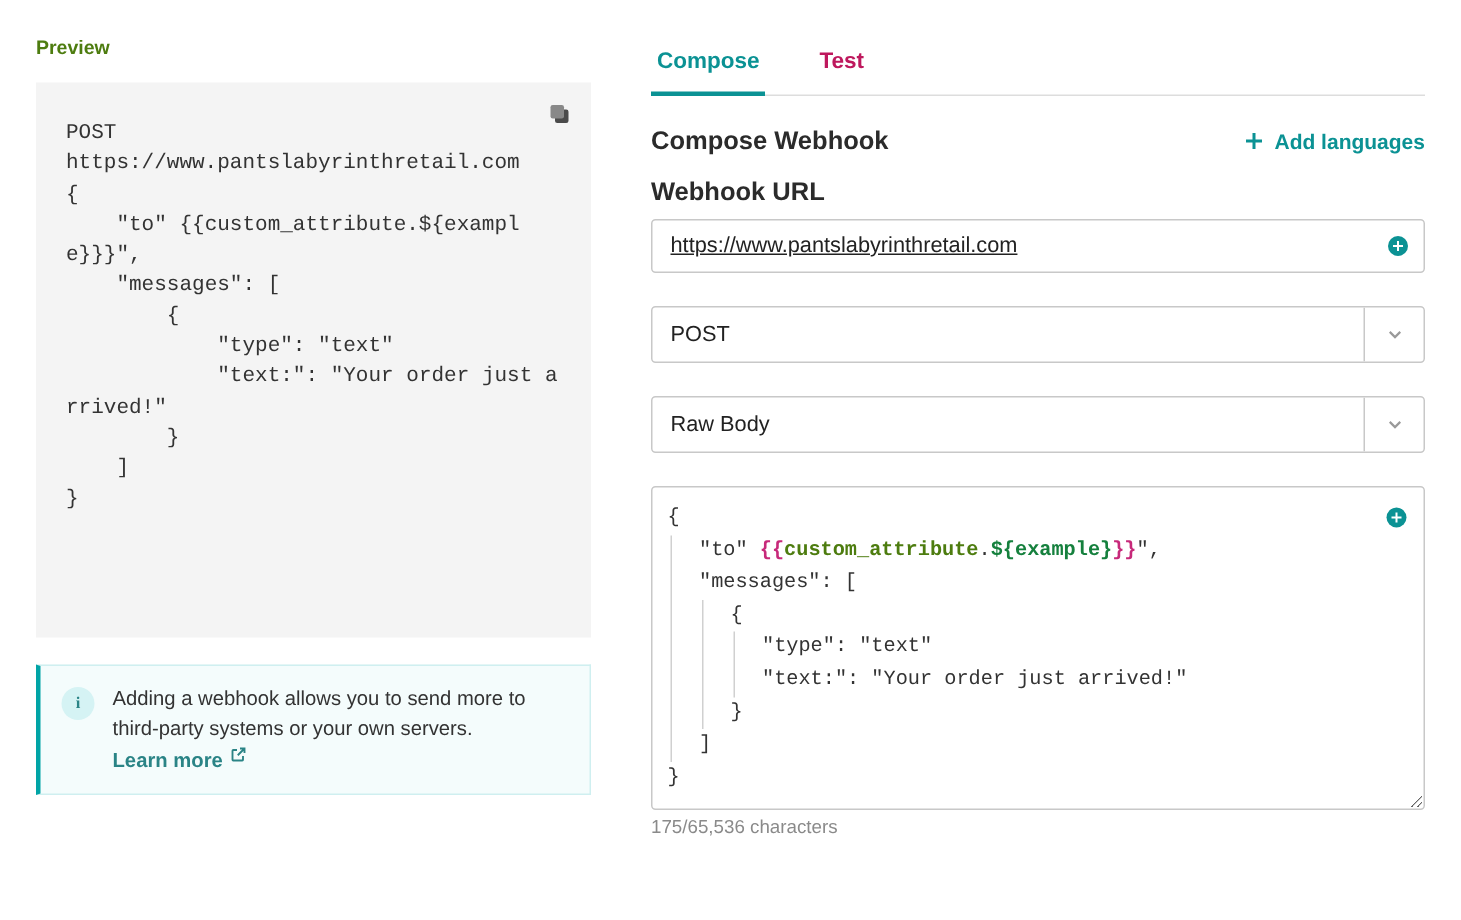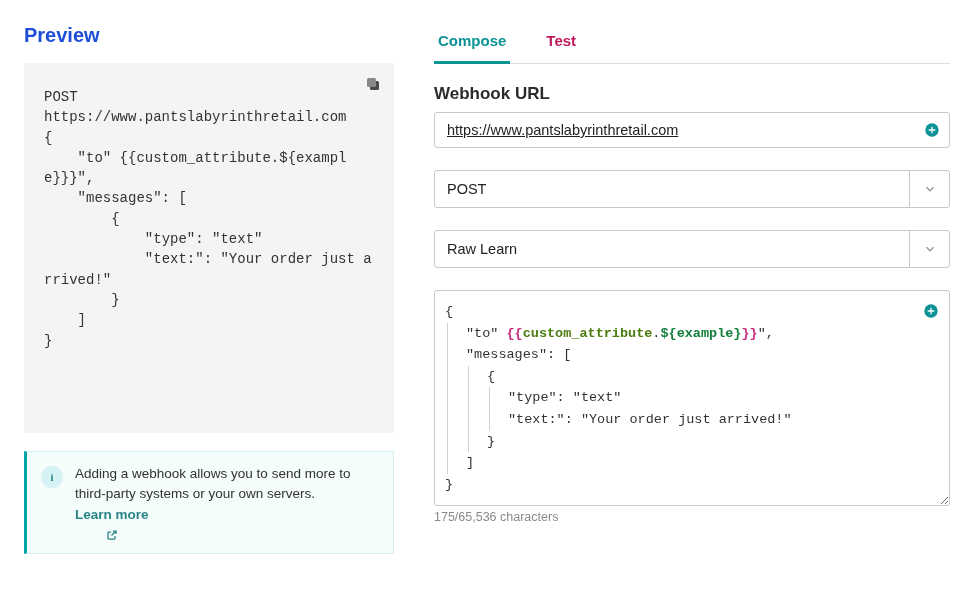--- a/index.html
+++ b/index.html
@@ -1,32 +1,32 @@
 <!DOCTYPE html>
 <html><head>
 <meta charset="utf-8">
 <style>
 * { box-sizing: border-box; margin: 0; padding: 0; }
 body { font-family: -apple-system, BlinkMacSystemFont, "Segoe UI", Helvetica, Arial, sans-serif; background: #fff; color: #333; font-size: 14px; }
 .container { display: flex; gap: 40px; padding: 24px; width: 974px; }
 .left-col { width: 370px; flex-shrink: 0; }
 .right-col { flex: 1; }
 
-.section-title { font-weight: 700; font-size: 20px; color: #1d4ed8; margin-bottom: 16px; }
+.section-title { font-weight: 700; font-size: 13px; color: #4d7c0f; margin-bottom: 16px; }
 
 .preview-box { position: relative; background: #f4f4f4; padding: 24px 20px 24px 20px; margin-bottom: 18px; min-height: 370px; }
 .preview-code { font-family: "Courier New", Courier, monospace; font-size: 14px; line-height: 1.45; white-space: pre-wrap; word-break: break-all; color: #333; }
 .copy-icon-btn { position: absolute; top: 12px; right: 12px; cursor: pointer; color: #4a4a4a; }
 .copy-icon-btn svg { width: 18px; height: 18px; }
 
 .info-banner { border: 1px solid #cfeff0; border-left: 3px solid #00a4a6; background: #f4fcfc; padding: 12px 14px; display: flex; gap: 12px; align-items: flex-start; font-size: 13.5px; line-height: 1.5; color: #333; }
 .info-icon-circle { width: 22px; height: 22px; border-radius: 50%; background: #d5f3f4; display: flex; align-items: center; justify-content: center; flex-shrink: 0; margin-top: 2px; }
 .info-icon-circle span { font-family: Georgia, serif; font-weight: 700; color: #2a8486; font-size: 11px; }
 .info-banner a { color: #2a8486; font-weight: 600; text-decoration: none; }
-.learn-more-wrapper { display: inline-flex; align-items: center; gap: 4px; flex-direction: column; }
+.learn-more-wrapper { display: inline-flex; gap: 4px; }
 .learn-more-wrapper svg { width: 12px; height: 12px; color: #2a8486; }
 
 .tabs { display: flex; border-bottom: 1px solid #ddd; margin-bottom: 20px; gap: 32px; }
 .tab { padding: 8px 4px 12px; font-weight: 600; font-size: 15px; color: #be185d; cursor: pointer; border-bottom: 3px solid transparent; margin-bottom: -1px; }
 .tab.active { color: #0b9294; border-bottom-color: #0b9294; }
 
 .header-row { display: flex; justify-content: space-between; align-items: center; margin-bottom: 14px; }
 .header-row h2 { font-size: 17px; font-weight: 700; color: #2b2b2b; }
 .add-lang { display: inline-flex; align-items: center; gap: 6px; color: #0b9294; font-weight: 600; cursor: pointer; font-size: 14px; }
 .add-lang svg { width: 16px; height: 16px; }
@@ -98,20 +98,29 @@
       </div>
     </div>
   </div>
 
   <div class="right-col">
     <div class="tabs">
       <div class="tab active">Compose</div>
       <div class="tab">Test</div>
     </div>
 
+    <div class="header-row">
+      <h2>Compose Webhook</h2>
+      <div class="add-lang">
+        <svg viewBox="0 0 24 24" fill="none" stroke="currentColor" stroke-width="3">
+            <path d="M12 4v16M4 12h16"></path>
+          </svg>
+        <span>Add languages</span>
+      </div>
+    </div>
 
     <label class="field-label">Webhook URL</label>
     <div class="input-wrap">
       <div class="text-input" style="padding-top:9px;padding-bottom:9px;">
         <span class="url-value">https://www.pantslabyrinthretail.com</span>
       </div>
       <svg class="plus-circle" viewBox="0 0 24 24" fill="currentColor">
           <circle cx="12" cy="12" r="10"></circle>
           <path d="M12 7v10M7 12h10" stroke="#fff" stroke-width="2"></path>
         </svg>
@@ -120,21 +129,21 @@
     <div class="select-box">
       <div class="select-value">POST</div>
       <div class="select-caret">
         <svg viewBox="0 0 24 24" fill="none" stroke="currentColor" stroke-width="2.5">
             <path d="M6 9l6 6 6-6"></path>
           </svg>
       </div>
     </div>
 
     <div class="select-box">
-      <div class="select-value">Raw Learn</div>
+      <div class="select-value">Raw Body</div>
       <div class="select-caret">
         <svg viewBox="0 0 24 24" fill="none" stroke="currentColor" stroke-width="2.5">
             <path d="M6 9l6 6 6-6"></path>
           </svg>
       </div>
     </div>
 
     <div class="body-editor">
       <svg class="plus-circle" viewBox="0 0 24 24" fill="currentColor">
           <circle cx="12" cy="12" r="10"></circle>

